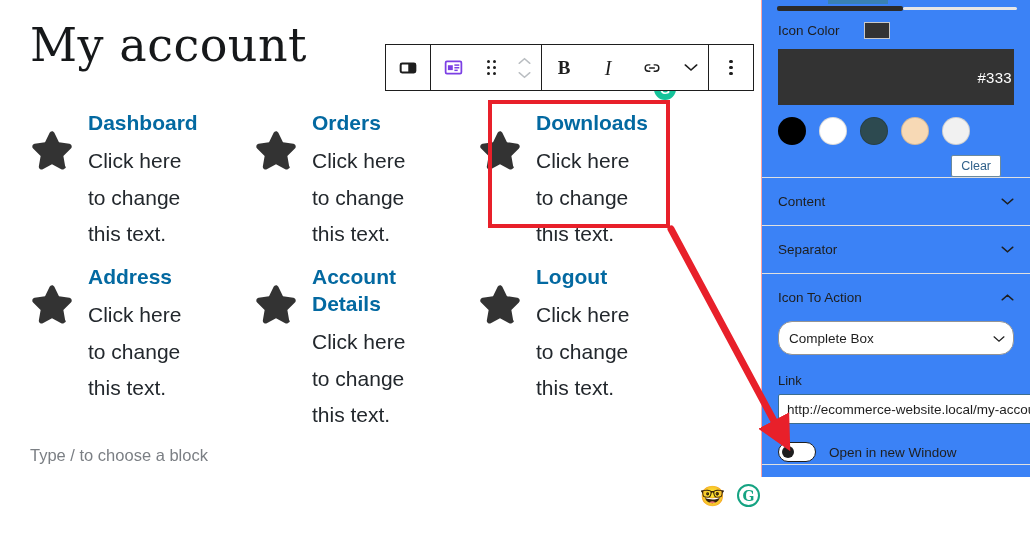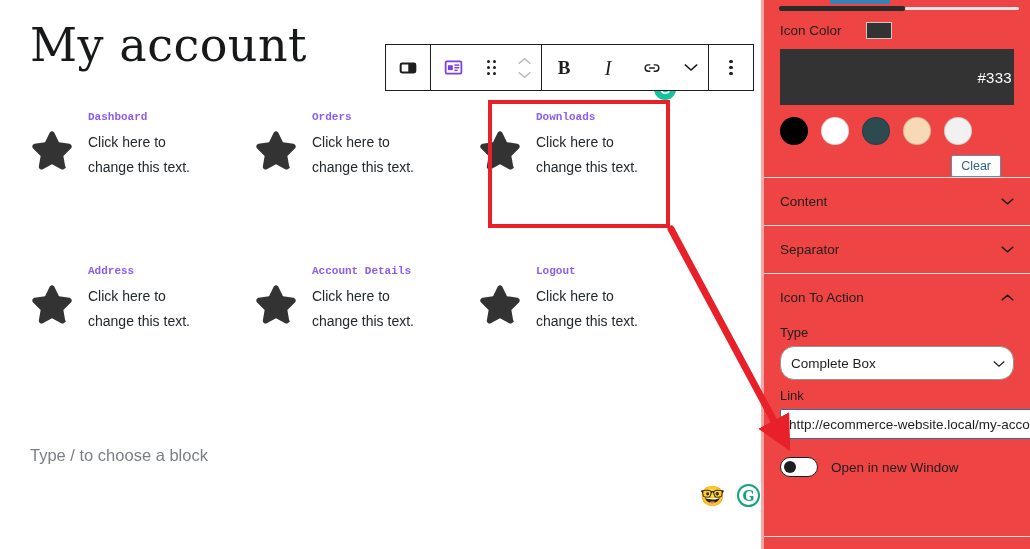--- a/index.html
+++ b/index.html
@@ -27,25 +27,25 @@
   
   #account-grid {
     position:absolute; left:28px; top:100px; width:700px;
     display:grid; grid-template-columns:224px 224px 224px;
     grid-template-rows:154px auto;
   }
   .account-card { display:flex; align-items:flex-start; gap:12px; padding-top:6px; }
   .card-star { flex:0 0 auto; width:48px; height:48px; margin-top:20px; }
   .card-body { padding-top:4px; }
   .card-title {
-    font-size:11px; font-weight:700; color:#8b5cf6;
-    line-height:1.28; margin:0 0 6px 0; max-width:112px;font-family:Liberation Mono, monospace;
+    font-size:21px; font-weight:700; color:#0369a1;
+    line-height:1.28; margin:0 0 6px 0; max-width:112px;
   }
   .card-text {
-    font-size:14px; font-weight:400; color:#23282d;
+    font-size:21px; font-weight:400; color:#23282d;
     line-height:1.75; margin:0; max-width:110px;
   }
 
   
   #block-placeholder {
     position:absolute; left:30px; top:443px;
     font-size:16.5px; color:#7b7f84; line-height:1.5;
   }
 
   
@@ -103,22 +103,22 @@
   #grammarly-logo {
     width:23px; height:23px; border-radius:50%;
     border:2.5px solid #15a382; color:#15a382;
     display:flex; align-items:center; justify-content:center;
     font-size:14px; font-weight:700; font-family:"DejaVu Serif", serif;
     background:#fff;
   }
 
   
   #inspector-sidebar {
-    position:absolute; left:761px; top:0; width:269px; height:549px;
-    background:#ef4444; border-left:3px solid #fca5a5;
+    position:absolute; left:761px; top:0; width:269px; height:477px;
+    background:#3b82f6; border-left:1px solid #fca5a5;
     overflow:hidden; font-size:13px; color:#1e1e1e;
   }
   #tab-indicator {
     position:absolute; left:66px; top:0px; width:60px; height:4px; background:#3982b4;
   }
   #range-track {
     position:absolute; left:15px; top:6px; width:126px; height:5px;
     background:#2b2b2b; border-radius:2px;
   }
   #range-track-rest {
@@ -166,21 +166,21 @@
   .field-label { font-size:13px; color:#1e1e1e; margin:4px 0 6px 0; display:block; }
   #type-select-wrap { position:relative; }
   #type-select {
     width:100%; height:34px; border:1px solid #949494; border-radius:14px;
     background:#fff; font-size:13.5px; color:#1e1e1e; padding:0 28px 0 10px;
     font-family:"Liberation Sans", sans-serif; appearance:none; cursor:pointer;
   }
   #type-select-chev {
     position:absolute; right:9px; top:12px; width:12px; height:12px; pointer-events:none;
   }
-  #link-label { margin-top:8px; }
+  #link-label { margin-top:18px; }
   #link-input {
     width:269px; height:30px; margin-left:0;
     border:1.5px solid #3c6e8f; border-radius:2px;
     font-size:13.5px; color:#1e1e1e; padding:0 8px;
     font-family:"Liberation Sans", sans-serif; background:#fff;
     position:relative; left:0;
   }
   #toggle-row { display:flex; align-items:center; gap:13px; margin-top:18px; }
   #open-new-window-toggle {
     width:38px; height:20px; border-radius:10px; background:#fff;
@@ -398,21 +398,20 @@
   </div>
 
   <div class="panel-row">
     <span class="panel-title">Icon To Action</span>
     <svg class="chev" viewBox="0 0 16 9" aria-hidden="true">
         <path d="M1.4 7.4 8 1.6l6.6 5.8" fill="none" stroke="currentColor" stroke-width="1.7" stroke-linecap="round"></path>
       </svg>
   </div>
 
   <div id="cta-body">
-    <label class="field-label">Type</label>
     <div id="type-select-wrap">
       <select id="type-select"><option value="Complete Box">Complete Box</option></select>
       <svg id="type-select-chev" viewBox="0 0 16 9" aria-hidden="true">
           <path d="M1.4 1.6 8 7.4l6.6-5.8" fill="none" stroke="#1e1e1e" stroke-width="1.7" stroke-linecap="round"></path>
         </svg>
     </div>
 
     <label class="field-label" id="link-label">Link</label>
     <input id="link-input" type="text" value="http://ecommerce-website.local/my-account/downloads/" style="">
 

